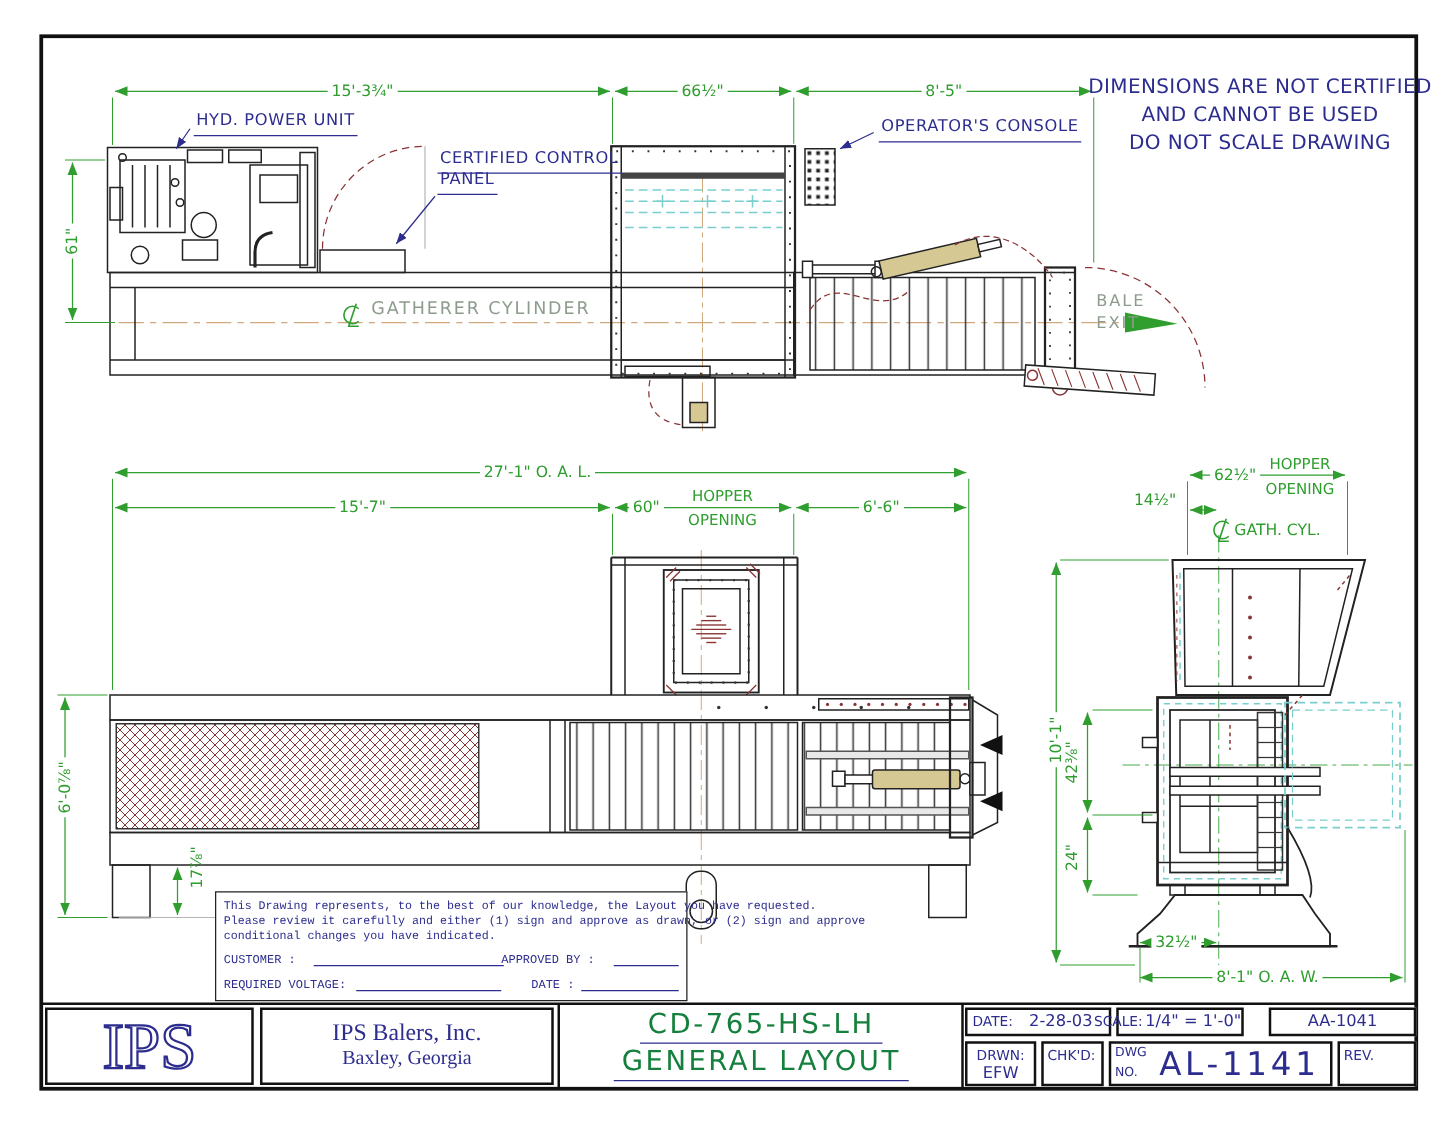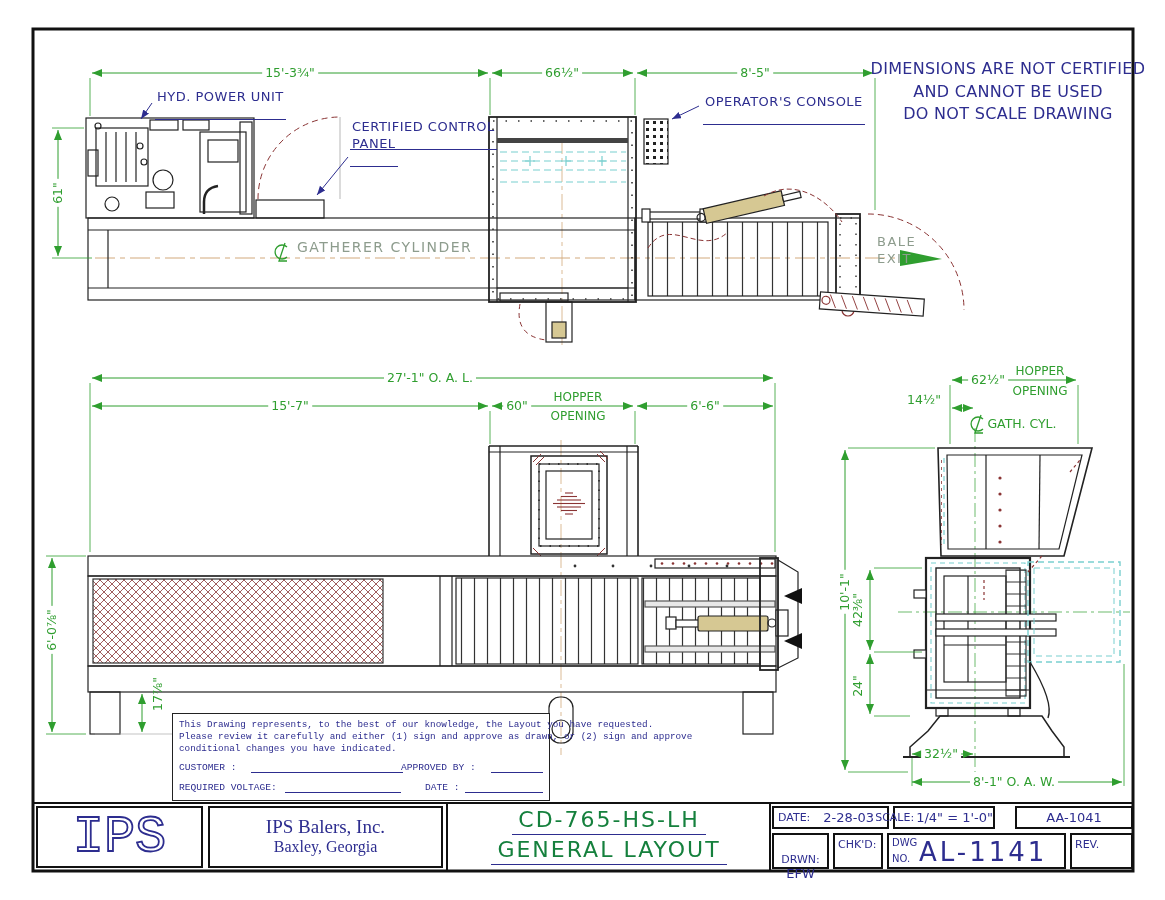--- a/index.html
+++ b/index.html
@@ -6,32 +6,32 @@
   .sheet{position:relative;width:1165px;height:900px;background:#fff;
          font-family:"DejaVu Sans",sans-serif;overflow:hidden;}
   .art{position:absolute;left:0;top:0;}
   .dim{position:absolute;transform:translate(-50%,-50%);background:#fff;padding:0 3px;
        color:#2f9e2f;font-size:12.5px;white-space:nowrap;line-height:1;}
   .dimp{position:absolute;transform:translate(-50%,-50%);color:#2f9e2f;font-size:12px;
         white-space:nowrap;line-height:1;}
   .dimv{position:absolute;transform:translate(-50%,-50%) rotate(-90deg);background:#fff;
         padding:0 3px;color:#2f9e2f;font-size:12.5px;white-space:nowrap;line-height:1;}
   .lbl{position:absolute;color:#2d2d8f;font-size:13px;border-bottom:1px solid #2d2d8f;
-       white-space:nowrap;line-height:1.1;padding:0 2px 15px 2px;letter-spacing:.5px;}
+       white-space:nowrap;line-height:1.1;padding:0 2px 4px 2px;letter-spacing:.5px;}
   .gtext{position:absolute;color:#8d9c8d;font-size:14px;white-space:nowrap;
          letter-spacing:1.5px;line-height:1;}
   .disclaimer{position:absolute;left:862px;top:58px;width:292px;text-align:center;
         color:#2d2d8f;font-size:16px;line-height:1.42;letter-spacing:.3px;}
   .notes{position:absolute;left:172px;top:713px;width:376px;height:86px;
          border:1.5px solid #222;background:#fff;font-family:Liberation Mono, monospace;}
   .notes .p{position:absolute;left:6px;color:#2d2d8f;font-size:9.3px;white-space:nowrap;}
   .notes .fl{position:absolute;color:#2d2d8f;font-size:9.6px;white-space:nowrap;}
   .nline{position:absolute;height:1px;border-bottom:1px solid #2d2d8f;}
   .tbx{position:absolute;border:2.5px solid #111;background:#fff;box-sizing:border-box;}
-  .logo-text{font-family:Liberation Mono, monospace;font-size:52px;color:#2d2d8f;}
+  .logo-text{font-family:Liberation Serif, serif;font-size:52px;color:#2d2d8f;}
   @supports (-webkit-text-stroke: 2px #2d2d8f){
     .logo-text{color:#fff;-webkit-text-stroke:1.8px #2d2d8f;}
   }
   .company{font-family:"Liberation Serif","DejaVu Serif",serif;color:#2d2d8f;text-align:center;}
   .model-line{display:inline-block;color:#15803d;font-size:22px;letter-spacing:2px;
         border-bottom:1.5px solid #2d2d8f;padding:0 6px 2px 6px;white-space:nowrap;}
   .tb-sm{color:#2d2d8f;font-size:11px;white-space:nowrap;}
   .tb-md{color:#2d2d8f;font-size:13px;white-space:nowrap;}
 </style>
 </head>
@@ -430,28 +430,28 @@
   <span class="tb-md" style="flex:1;text-align:center">2-28-03</span>
 </div>
 <div class="tbx" style="left:893px;top:806px;width:102px;height:23px;display:flex;align-items:center;justify-content:flex-end">
   <span class="tb-sm">SCALE:</span>
   <span class="tb-md" style="margin-left:2px">1/4" = 1'-0"</span>
 </div>
 <div class="tbx" style="left:1015px;top:806px;width:118px;height:23px;display:flex;align-items:center;justify-content:center">
   <span class="tb-md">AA-1041</span>
 </div>
 <div class="tbx" style="left:772px;top:833px;width:57px;height:36px;text-align:center">
-  <div class="tb-sm" style="margin-top:18px">DRWN:</div>
+  <div class="tb-sm" style="margin-top:3px">DRWN:</div>
   <div class="tb-md">EFW</div>
 </div>
 <div class="tbx" style="left:833px;top:833px;width:50px;height:36px">
   <div class="tb-sm" style="margin:3px 0 0 3px">CHK'D:</div>
 </div>
 <div class="tbx" style="left:887px;top:833px;width:179px;height:36px">
   <div class="tb-sm" style="position:absolute;left:3px;top:2px;font-size:10px">DWG</div>
   <div class="tb-sm" style="position:absolute;left:3px;top:18px;font-size:10px">NO.</div>
-  <div style="position:absolute;left:30px;right:0;top:2px;text-align:left;color:#2d2d8f;font-size:26px;letter-spacing:3px">AL-1141</div>
+  <div style="position:absolute;left:30px;right:0;top:2px;text-align:center;color:#2d2d8f;font-size:26px;letter-spacing:3px">AL-1141</div>
 </div>
 <div class="tbx" style="left:1070px;top:833px;width:63px;height:36px">
   <div class="tb-sm" style="margin:3px 0 0 3px">REV.</div>
 </div>
 
 </div>
 
 </body></html>

